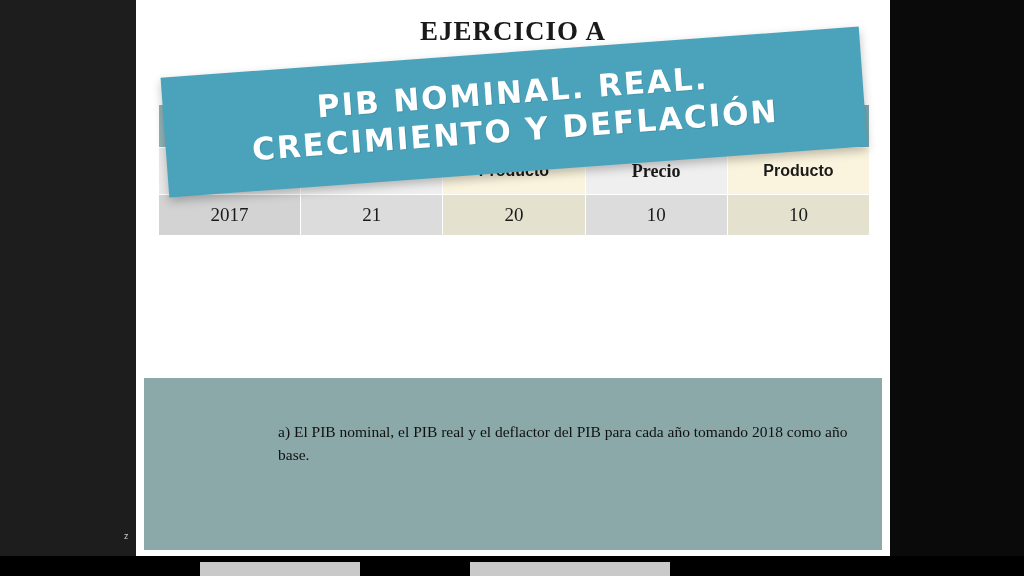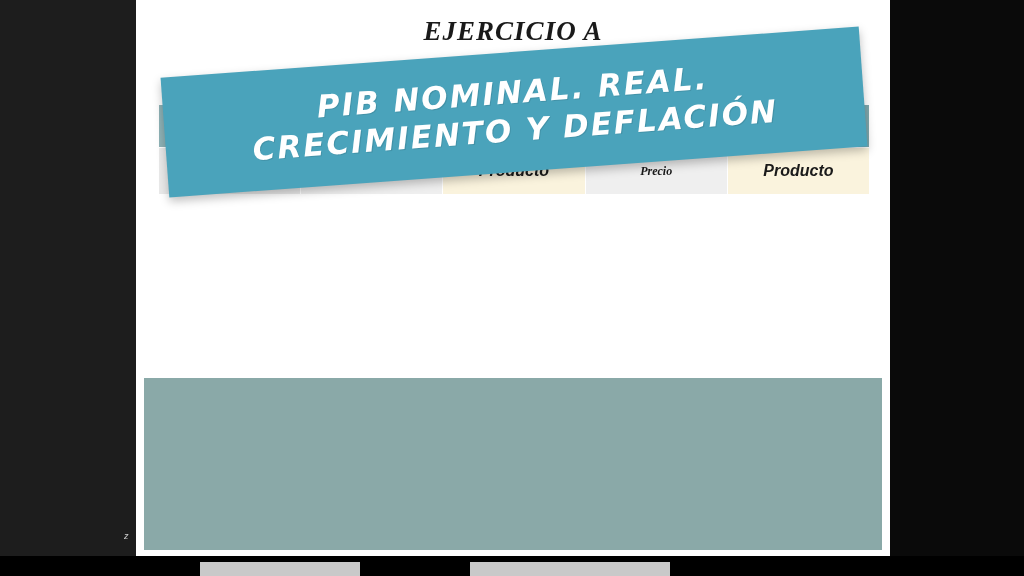--- a/index.html
+++ b/index.html
@@ -11,21 +11,20 @@
     width: 1024px;
     height: 576px;
     overflow: hidden;
     font-family: "Liberation Serif", serif;
   }
   #stage {
     position: relative;
     width: 1024px;
     height: 576px;
     background: #000000;
-    font-style: italic;
   }
   
   .band-left {
     position: absolute;
     left: 0; top: 0;
     width: 136px; height: 576px;
     background: #1d1d1d;
   }
   .band-right {
     position: absolute;
@@ -76,21 +75,21 @@
     color: #ffffff;
     font-weight: bold;
     font-size: 19px;
     height: 40px;
   }
   .hdr-top th.blank {
     background: #8fb3b7;
   }
   .hdr-sub th {
     height: 44px;
-    font-size: 12px;
+    font-size: 18px;
     color: #1a1a1a;
     background: #efefef;
   }
   .hdr-sub th.cream {
     background: #faf3dd;
     font-family: "Liberation Sans", sans-serif;
     font-weight: bold;
     font-size: 16px;
   }
   .hdr-sub th.first {
@@ -211,32 +210,40 @@
           <th colspan="2"></th>
           <th colspan="2"></th>
         </tr>
         <tr class="hdr-sub">
           <th class="first"></th>
           <th>Precio</th>
           <th class="cream">Producto</th>
           <th>Precio</th>
           <th class="cream">Producto</th>
         </tr>
+        <tr class="r-odd">
+          <td class="firstcol">2017</td>
+          <td>21</td>
+          <td class="cream">20</td>
+          <td>10</td>
+          <td class="cream">10</td>
+        </tr>
       </tbody>
         </table>
     </div>
 
     <div class="banner">
       <div class="banner-text">
         <span>PIB NOMINAL. REAL.</span>
         <span>CRECIMIENTO Y DEFLACIÓN</span>
       </div>
     </div>
 
     <div class="notes">
+      <p class="n1">a) El PIB nominal, el PIB real y el deflactor del PIB para cada año tomando 2018 como año base.</p>
     </div>
 
   </div>
 
   <div class="corner-mark">z</div>
 
   <div class="bottom-bar"></div>
   <div class="bottom-chip chip-a"></div>
   <div class="bottom-chip chip-b"></div>
 

